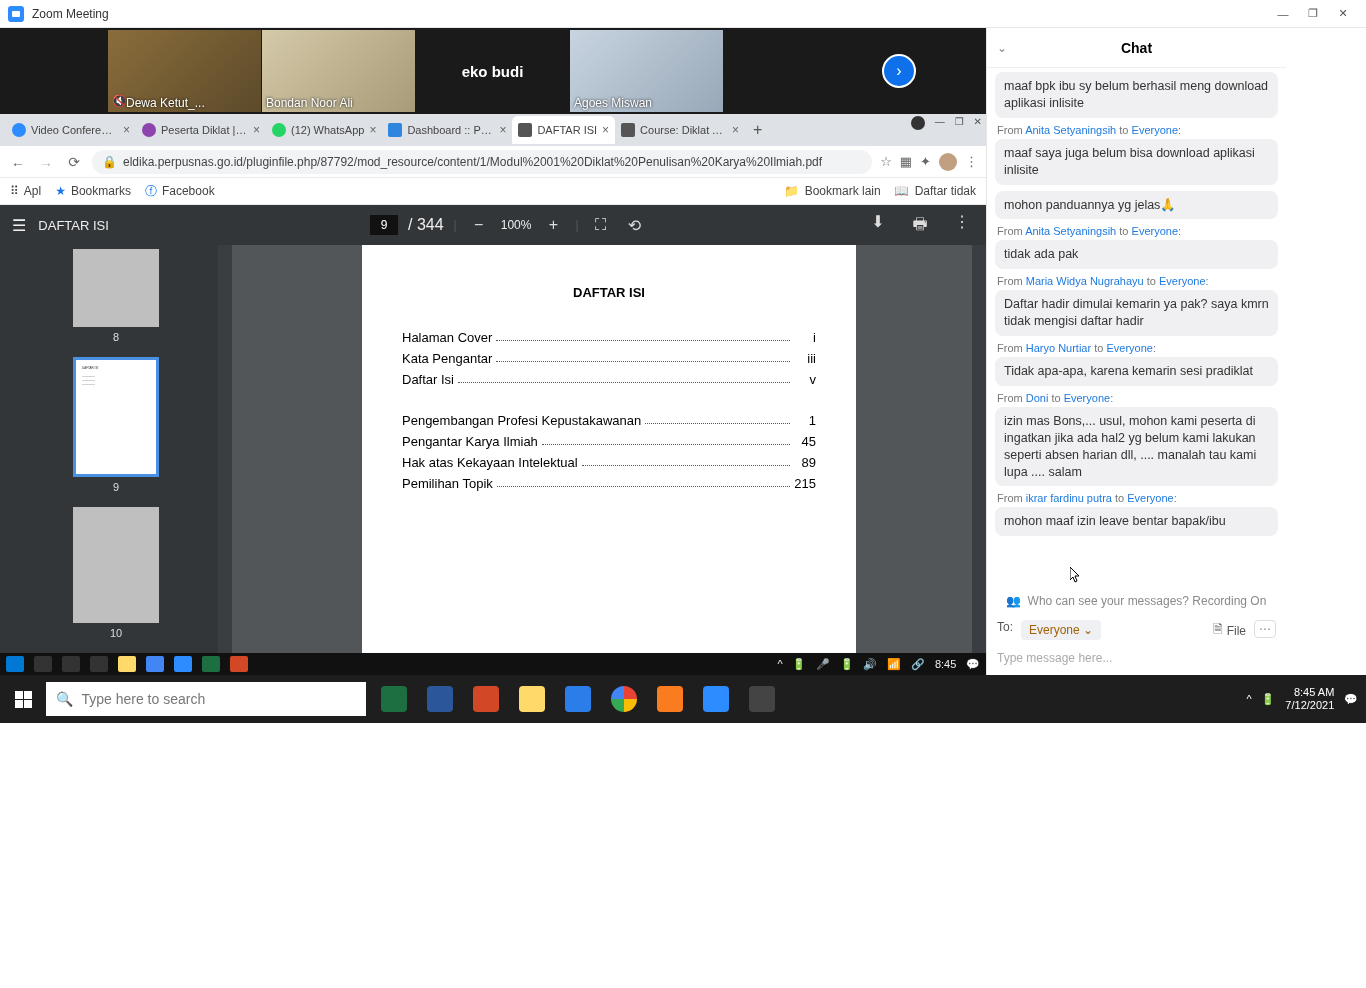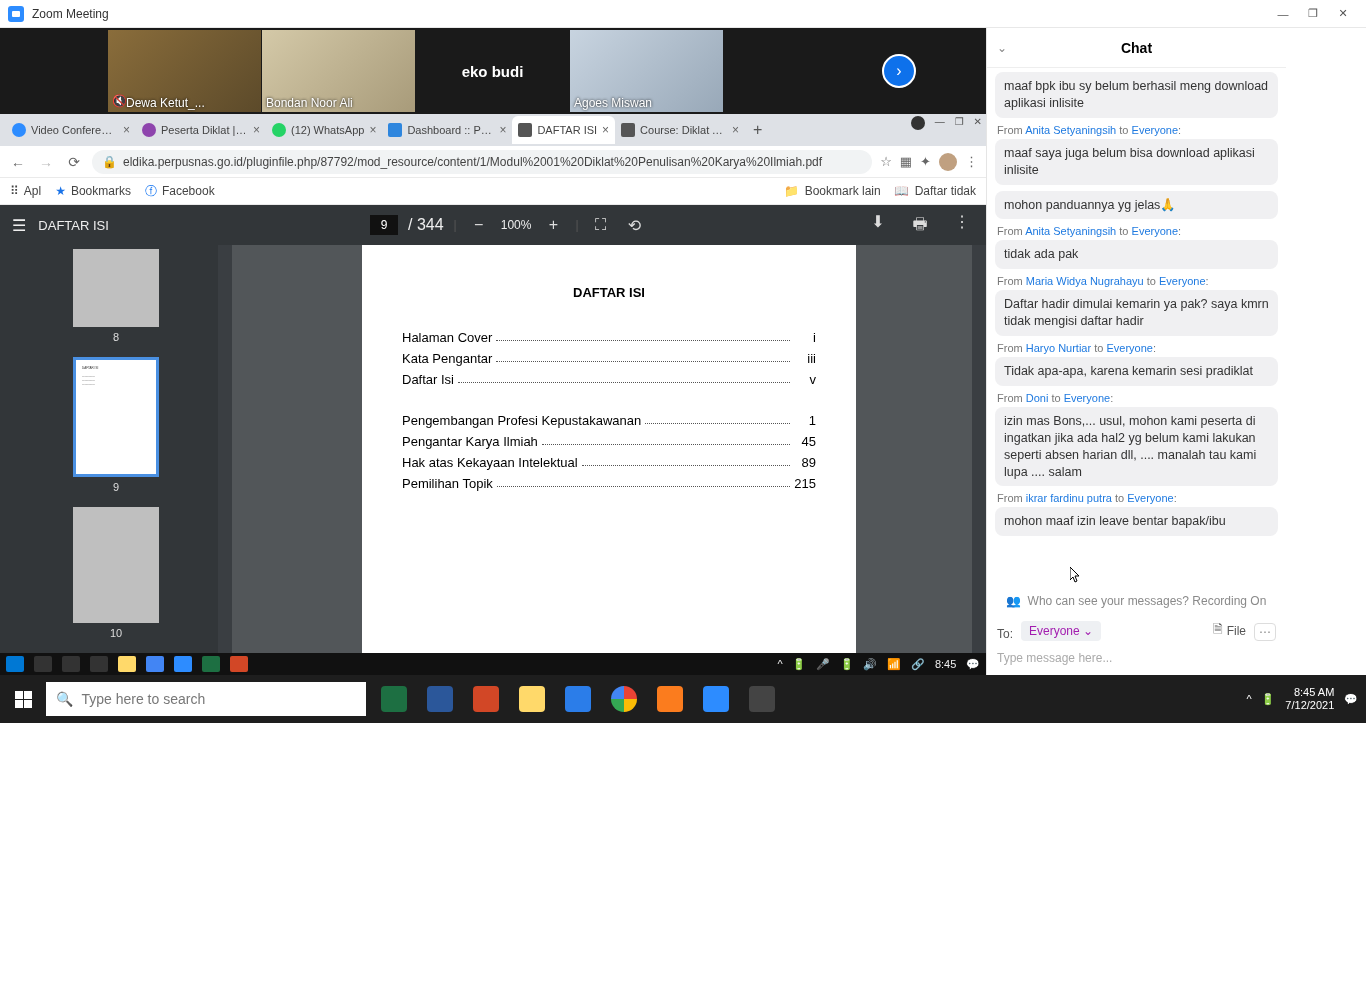--- a/index.html
+++ b/index.html
@@ -61,23 +61,23 @@
 .chat-col{width:300px;background:#fff;border-left:1px solid #e5e5e5;display:flex;flex-direction:column}
 .chat-head{height:40px;display:flex;align-items:center;justify-content:center;position:relative;border-bottom:1px solid #eee}
 .chat-head .collapse{position:absolute;left:10px;color:#888;font-size:12px}
 .chat-head .ttl{font-weight:600;font-size:14px}
 .chat-msgs{flex:1;overflow:hidden;padding:4px 8px 0;font-size:12px;color:#333}
 .bubble{background:#f0f0f2;border-radius:8px;padding:6px 9px;margin-bottom:6px;line-height:1.35;font-size:12.5px}
 .from{font-size:11px;color:#777;margin:4px 0 3px;padding-left:2px}
 .from .name{color:#1f7ae0}
 .from .to{color:#1f7ae0}
 .chat-info{display:flex;align-items:center;justify-content:center;gap:6px;color:#8a8a8a;font-size:12px;padding:6px 0}
-.chat-dest{display:flex;align-items:flex-end;gap:8px;padding:6px 10px;font-size:12px}
+.chat-dest{display:flex;align-items:flex-start;gap:8px;padding:6px 10px;font-size:12px}
 .chat-dest .to{color:#555}
-.chat-dest .sel{background:#eef0f3;padding:3px 8px;border-radius:4px;color:#a21caf}
+.chat-dest .sel{background:#eef0f3;padding:3px 8px;border-radius:4px;color:#a16207}
 .chat-dest .spacer{flex:1}
 .chat-dest .file{display:flex;align-items:center;gap:4px;color:#555}
 .chat-dest .more{border:1px solid #ddd;border-radius:4px;padding:1px 4px;color:#888}
 .chat-input{padding:4px 10px 10px;color:#aaa;font-size:12px}
 .host-taskbar{height:48px;background:#1e1e1e;display:flex;align-items:center}
 .host-taskbar .start{width:46px;height:48px;display:flex;align-items:center;justify-content:center}
 .host-taskbar .win{width:17px;height:17px;display:grid;grid-template-columns:1fr 1fr;gap:1px}
 .host-taskbar .win span{background:#fff}
 .host-taskbar .search{width:320px;height:34px;background:#fff;display:flex;align-items:center;padding:0 10px;gap:8px;color:#777;font-size:14px}
 .host-taskbar .apps{display:flex;gap:2px;margin-left:6px}

